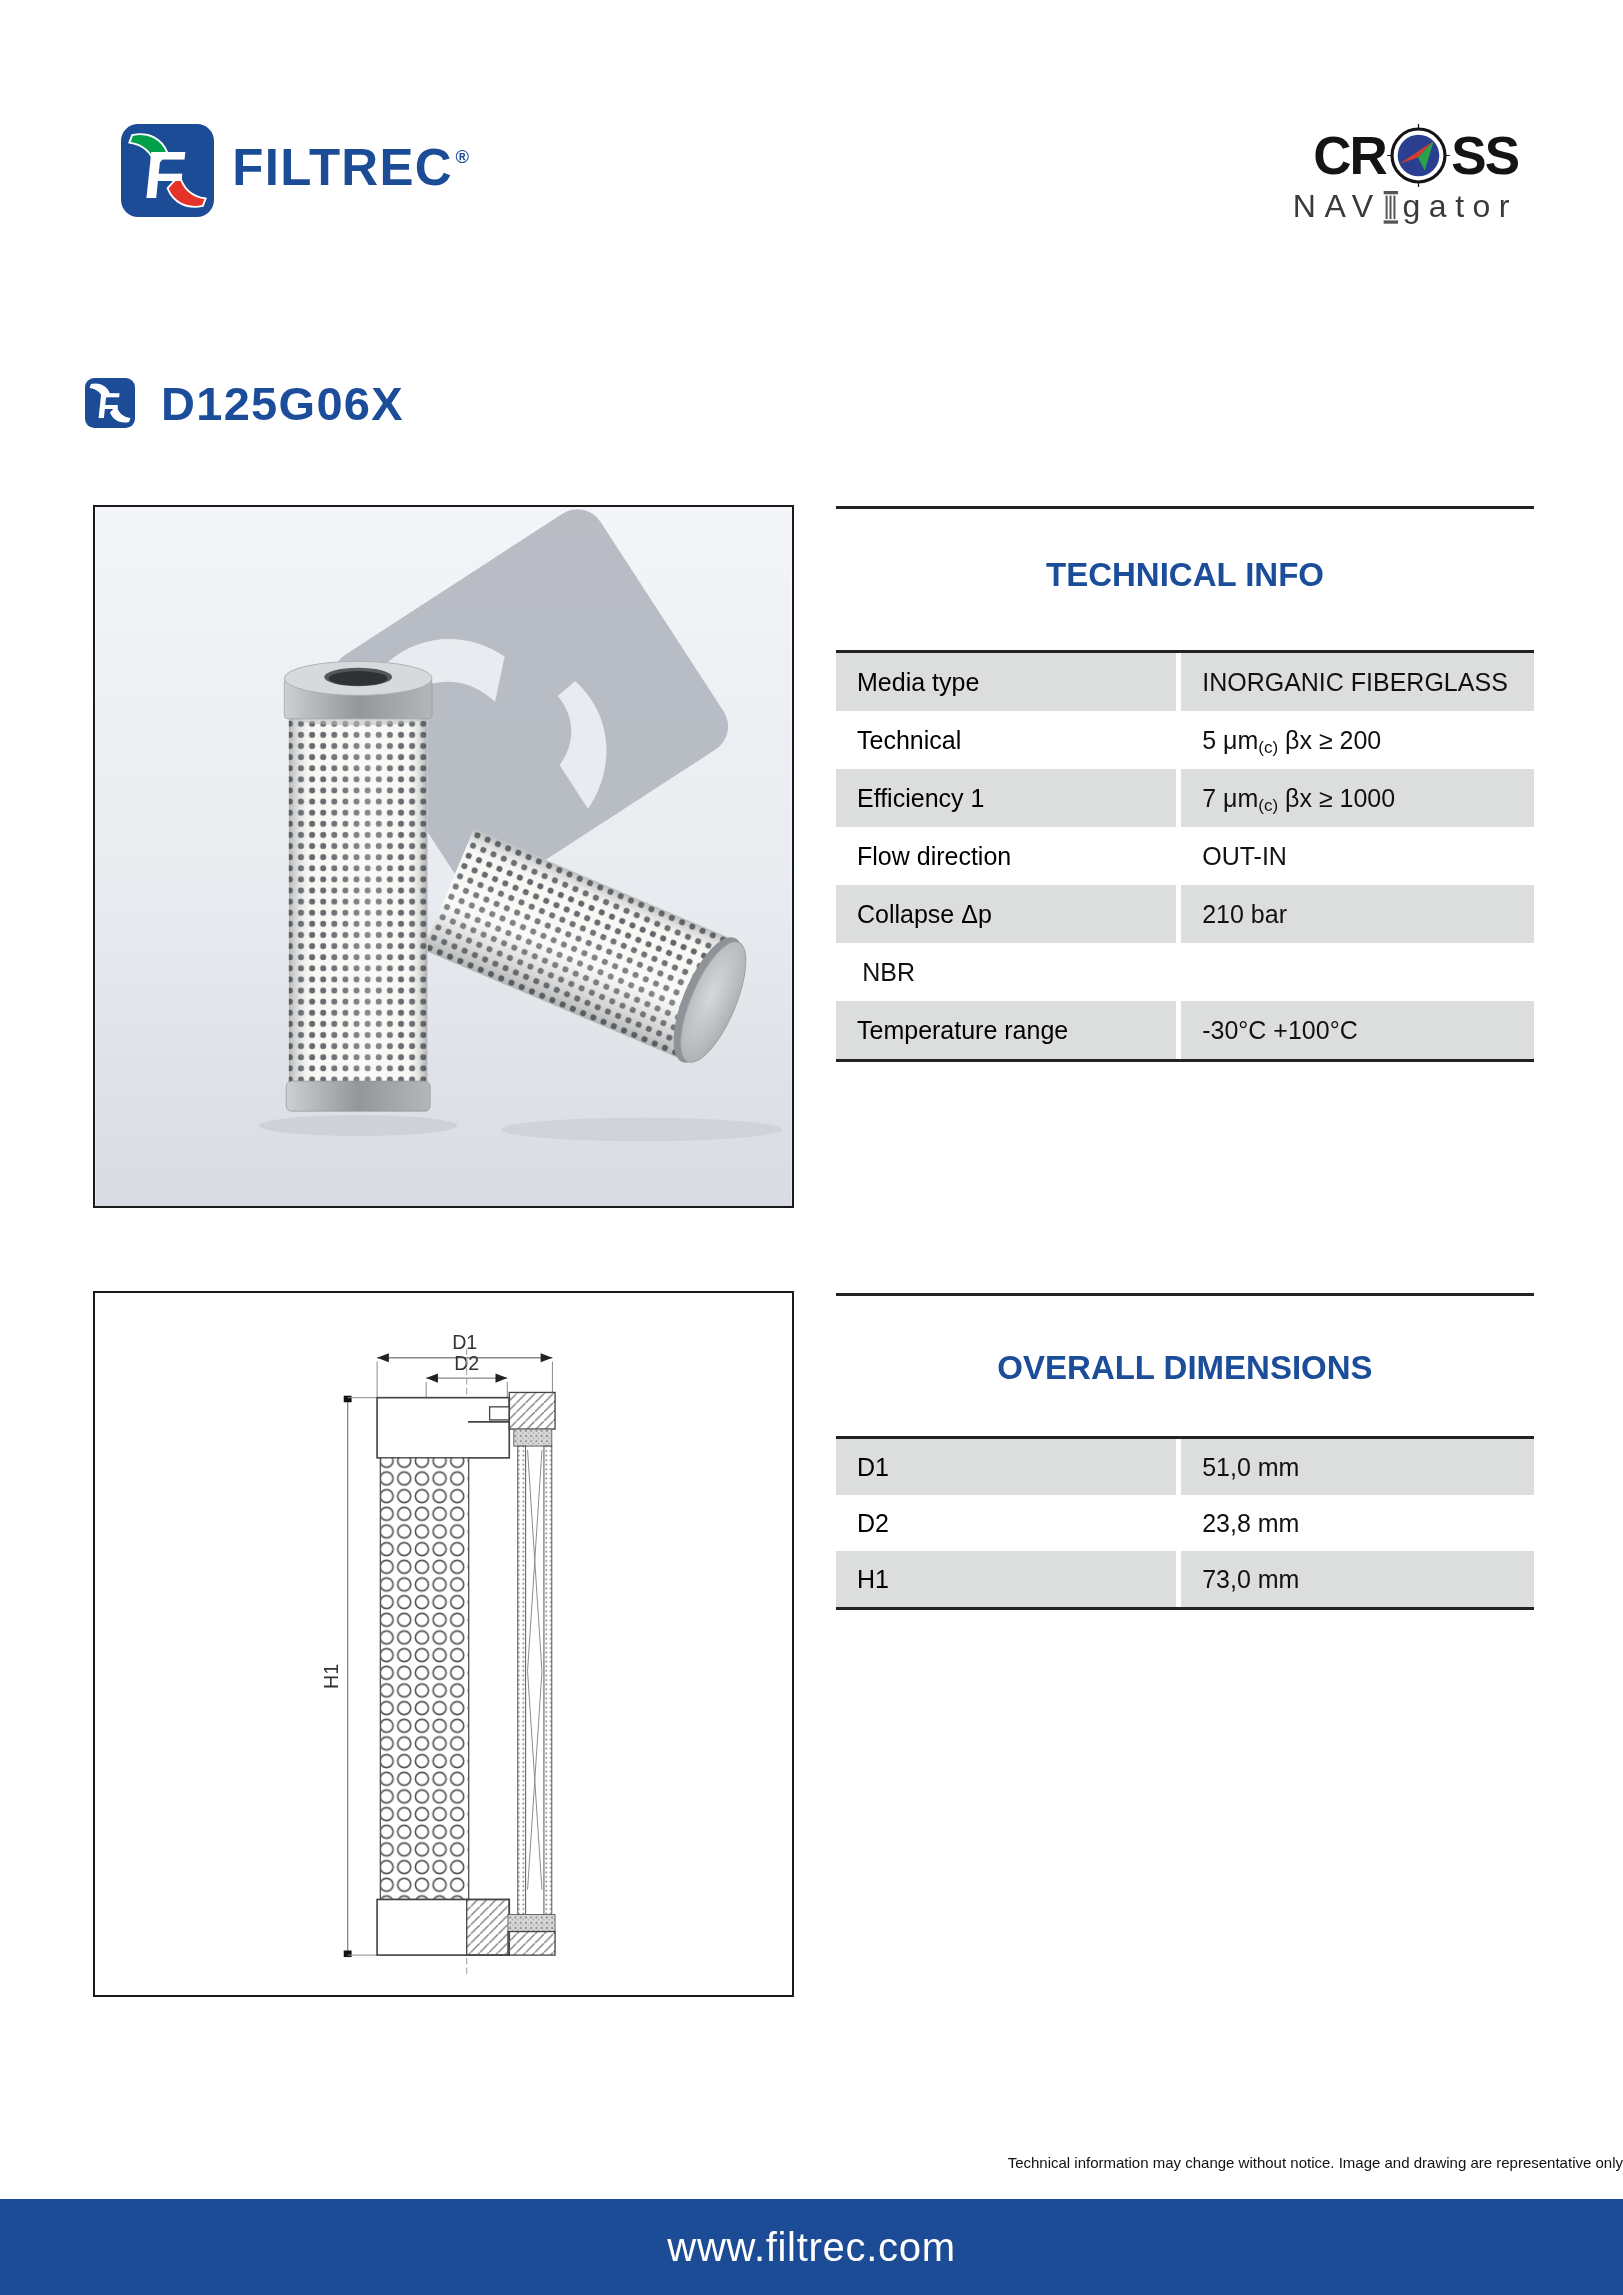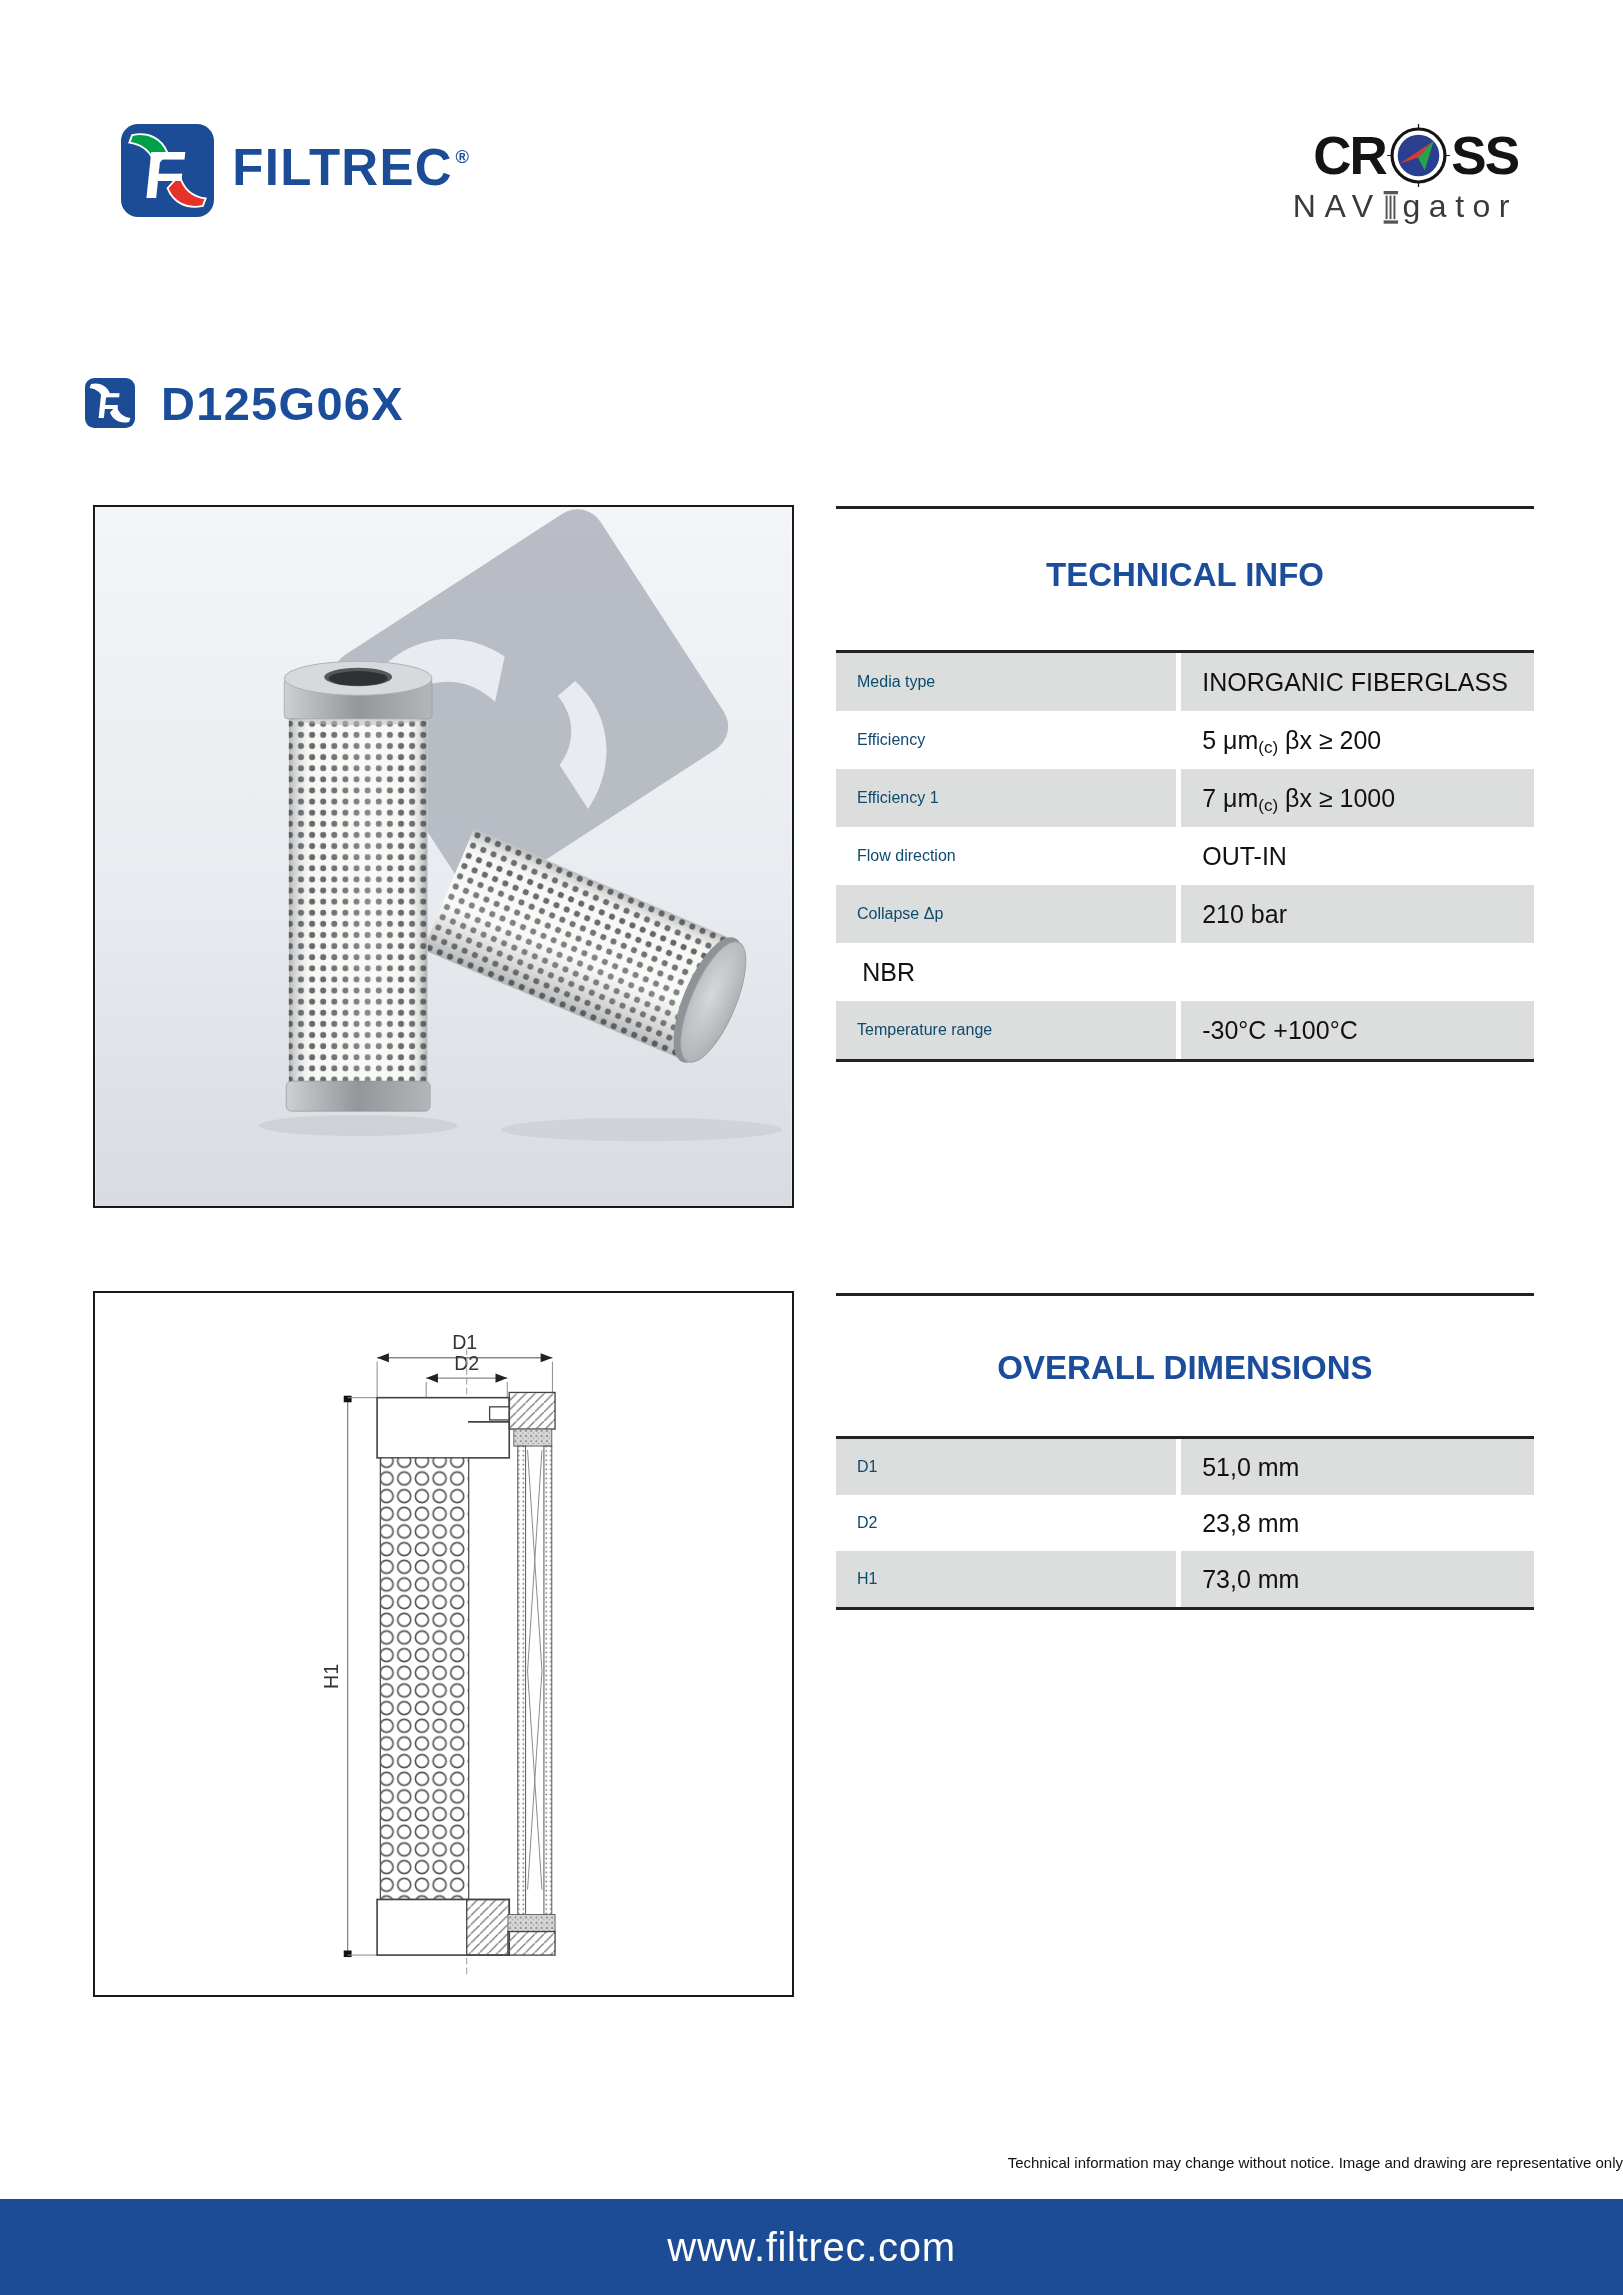--- a/index.html
+++ b/index.html
@@ -37,21 +37,21 @@
   #dims-section { top:1293px; height:340px; }
   .rule { position:absolute; left:0; top:0; width:100%; height:2.6px; background:#222; }
   .sec-heading { position:absolute; left:0; width:100%; text-align:center; font-size:33px; font-weight:bold; color:#1b4d9b; line-height:1; }
   #tech-section .sec-heading { top:52px; }
   #dims-section .sec-heading { top:58px; }
   .t-table { position:absolute; left:0; right:0; border-top:3.3px solid #222; border-bottom:3.3px solid #222; }
   #tech-section .t-table { top:144px; }
   #dims-section .t-table { top:143px; }
   .t-row { display:flex; height:58px; }
   #dims-section .t-row { height:56px; }
-  .t-label { width:340px; display:flex; align-items:center; padding-left:21px; font-size:16px; color:#0c4a6e; }
+  .t-label { width:340px; display:flex; align-items:center; padding-left:21px; font-size:25px; color:#000000; }
   .t-gap { width:5.2px; background:#ffffff; }
   .t-value { flex:1; display:flex; align-items:center; padding-left:21px; font-size:25px; color:#111; }
   .row-gray .t-label, .row-gray .t-value { background:#dcdede; }
   .t-value span { white-space:pre; }
   .subsc { font-size:17px; transform:translateY(7.9px); }
 
   
   .disclaimer { position:absolute; left:0; top:2154px; width:100%; text-align:right; font-size:15px; color:#111; }
   .web-bar { position:absolute; left:0; top:2199px; width:1623px; height:97px; background:#1d4c97; display:flex; align-items:center; justify-content:center; }
   .web-url { color:#ffffff; font-size:40px; letter-spacing:0.7px; }
@@ -181,21 +181,21 @@
       <div class="t-row row-gray">
         <div class="t-label">Media type</div>
         <div class="t-gap"></div>
         <div class="t-value">
             <span>INORGANIC FIBERGLASS</span>
             <span class="subsc"></span>
             <span></span>
           </div>
       </div>
       <div class="t-row">
-        <div class="t-label">Efficiency</div>
+        <div class="t-label">Technical</div>
         <div class="t-gap"></div>
         <div class="t-value">
             <span>5 μm</span>
             <span class="subsc">(c)</span>
             <span> βx ≥ 200</span>
           </div>
       </div>
       <div class="t-row row-gray">
         <div class="t-label">Efficiency 1</div>
         <div class="t-gap"></div>

